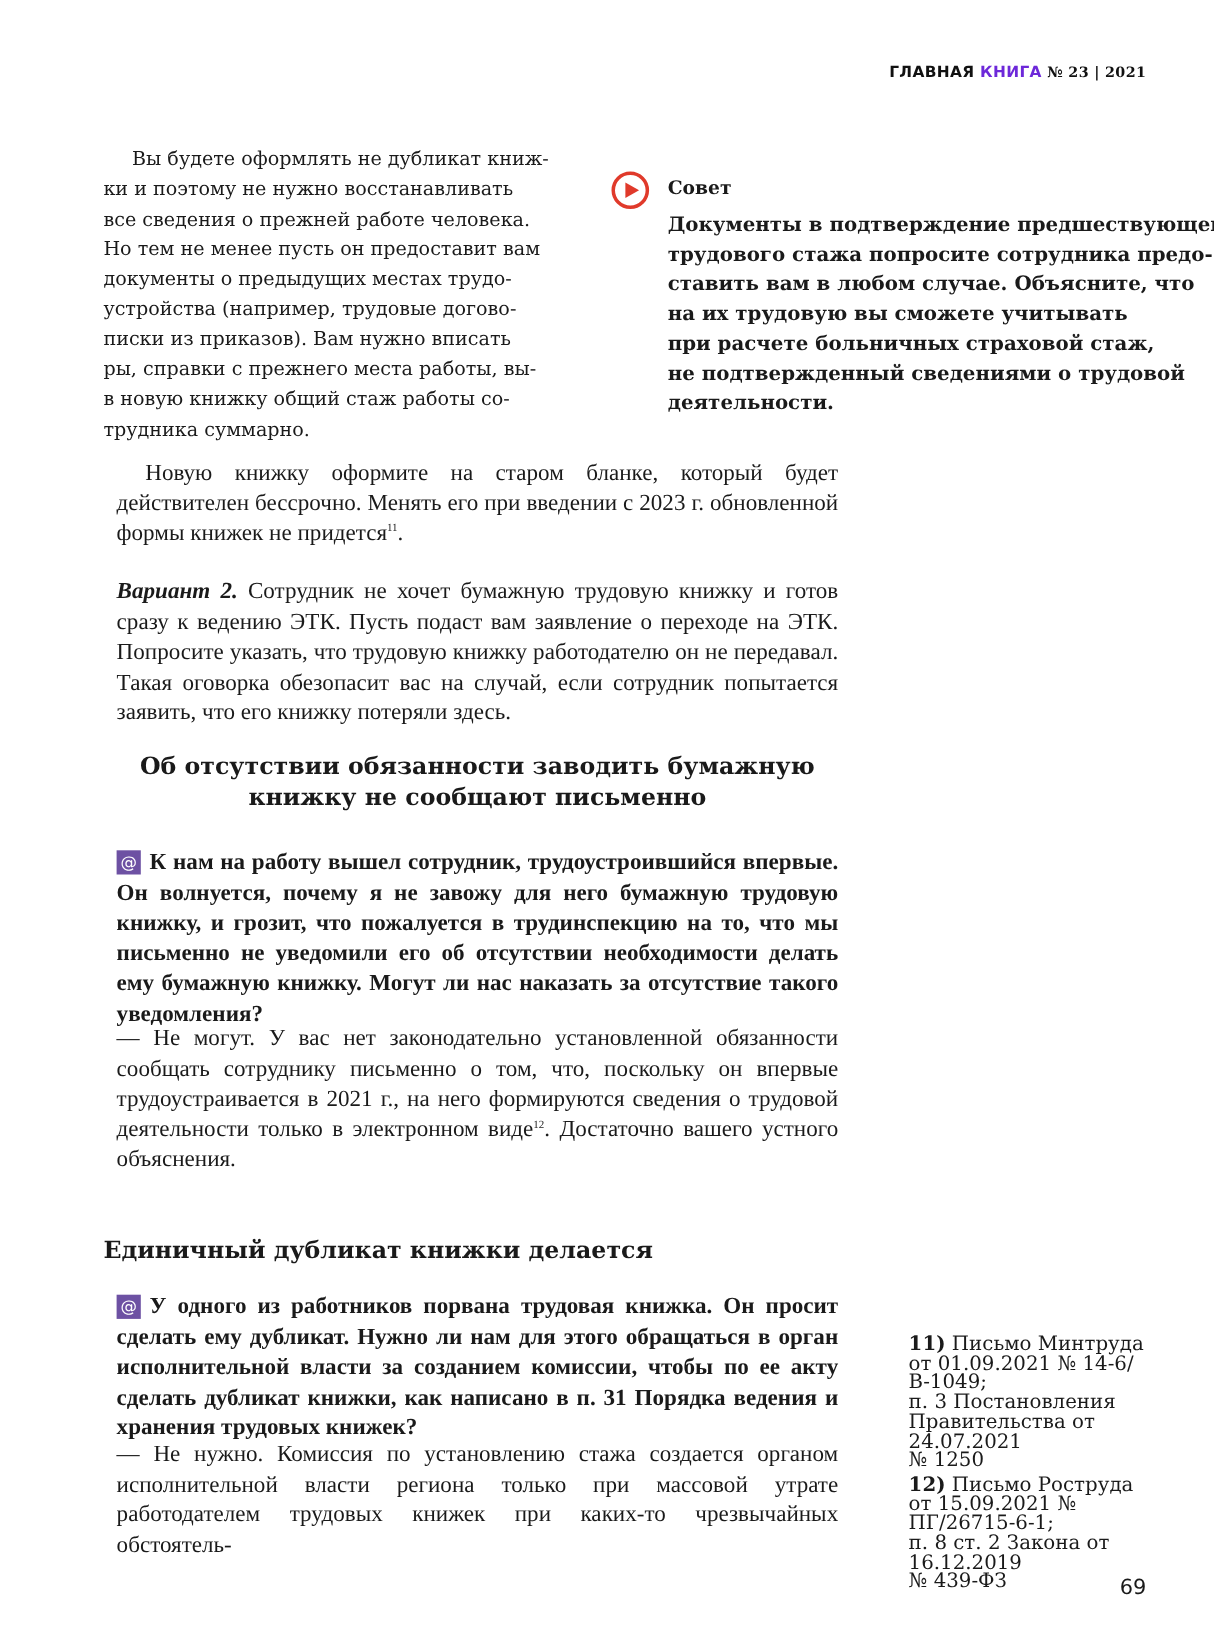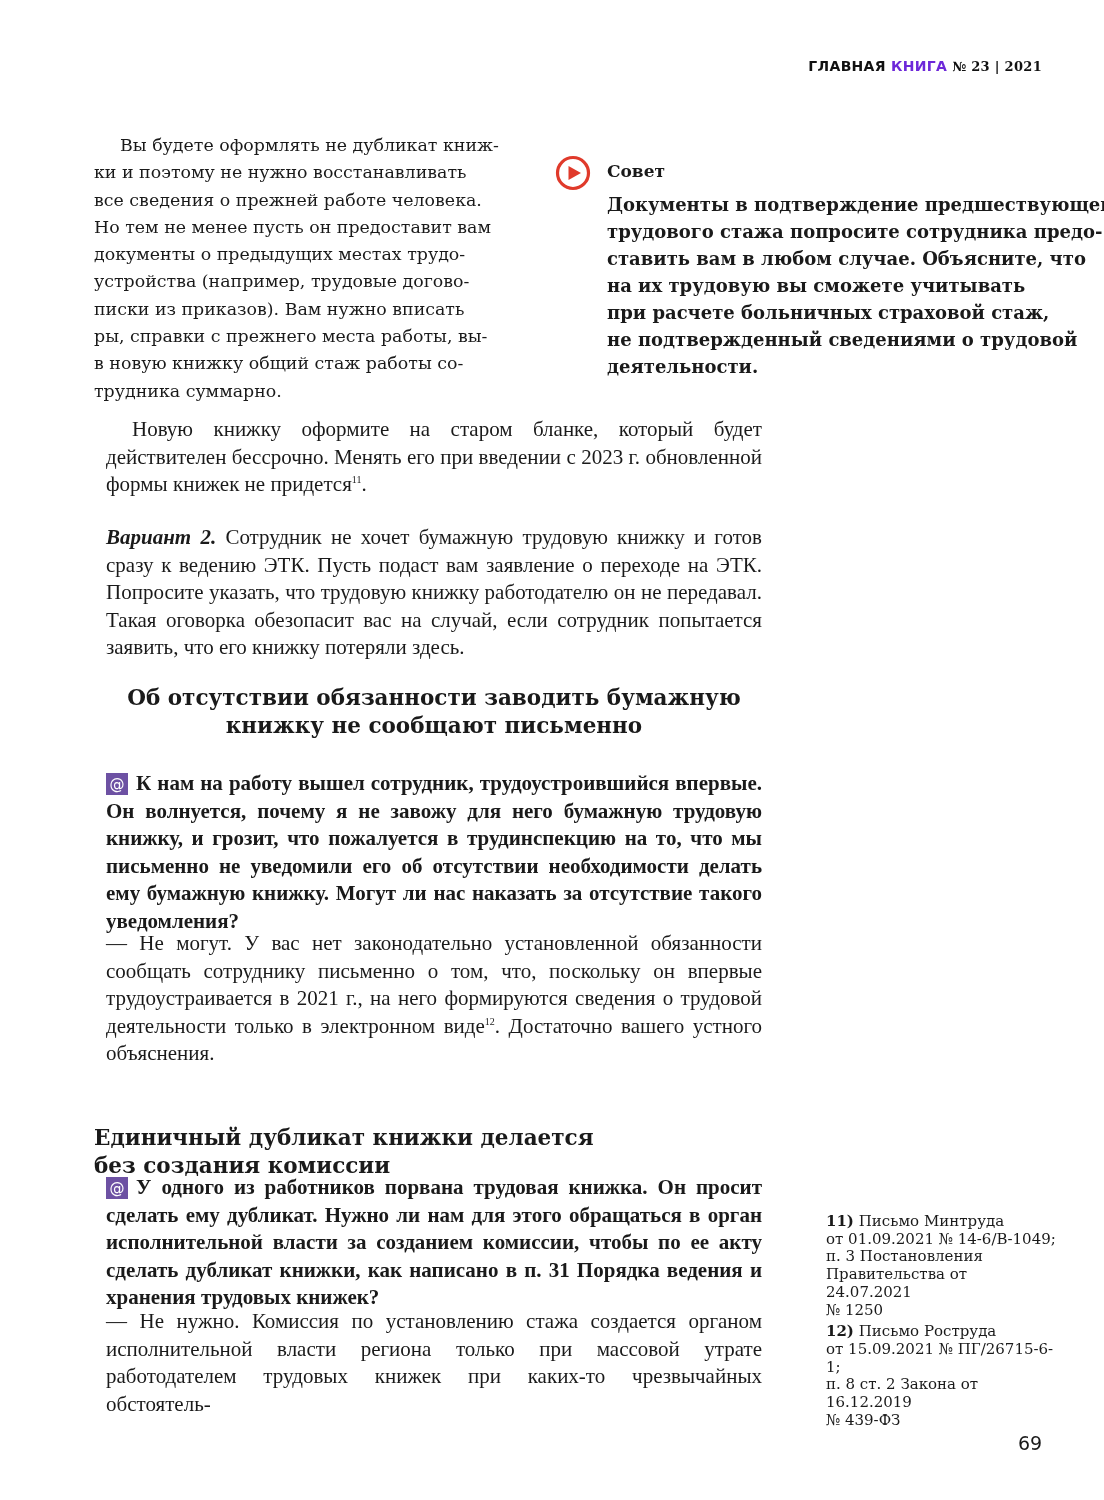--- a/index.html
+++ b/index.html
@@ -26,21 +26,21 @@
   .h1 { top: 684px; text-align: center; }
   .h2 { top: 1092px; margin-top: 32px; }
   .q1 { top: 758px; }
   .a1 { top: 918px; }
   .q2 { top: 1162px; }
   .a2 { top: 1296px; }
   .q { font-weight: bold; }
   .at { display: inline-block; width: 22px; height: 22px; background: #6d51a3; color: #fff; font-family: "DejaVu Sans", sans-serif; font-size: 15px; line-height: 22px; text-align: center; vertical-align: 1px; margin-right: 8px; font-weight: normal; }
   sup { font-size: 10px; line-height: 0; vertical-align: 8px; }
 
-  .footnotes { position: absolute; left: 826px; top: 1213px; width: 230px; font-family: "DejaVu Serif", serif; font-size: 15px; line-height: 17.7px; color: #1a1a1a; }
+  .footnotes { position: absolute; left: 826px; top: 1213px; width: 230px; font-family: "DejaVu Serif", serif; font-size: 18px; line-height: 17.7px; color: #1a1a1a; }
   .footnotes .fn { margin-bottom: 4px; }
   .footnotes .fn-num { font-weight: bold; }
   .page-number { position: absolute; left: 1018px; top: 1432px; font-family: "DejaVu Sans", sans-serif; font-size: 19px; color: #1a1a1a; }
 </style>
 </head>
 <body>
 
 <div class="header">
   <span>ГЛАВНАЯ </span><span class="brand-accent">КНИГА</span><span class="issue"> № 23 | 2021</span>
 </div>
@@ -93,21 +93,20 @@
 <div class="main q1">
   <p class="q" style="text-align:justify"><span class="at">@</span><span>К нам на работу вышел сотрудник, трудоустроившийся впервые. Он волнуется, почему я не завожу для него бумажную трудовую книжку, и грозит, что пожалуется в трудинспекцию на то, что мы письменно не уведомили его об отсутствии необходимости делать ему бумажную книжку. Могут ли нас наказать за отсутствие такого уведомления?</span></p>
 </div>
 
 <div class="main a1">
   <p style="text-align:justify"><span>— Не могут. У вас нет законодательно установленной обязанности сообщать сотруднику письменно о том, что, поскольку он впервые трудоустраивается в 2021 г., на него формируются сведения о трудовой деятельности только в электронном виде</span><sup>12</sup><span>. Достаточно вашего устного объяснения.</span></p>
 </div>
 
 <div class="heading h2">
   <div>Единичный дубликат книжки делается</div>
-  <div>без создания комиссии</div>
 </div>
 
 <div class="main q2">
   <p class="q" style="text-align:justify"><span class="at">@</span><span>У одного из работников порвана трудовая книжка. Он просит сделать ему дубликат. Нужно ли нам для этого обращаться в орган исполнительной власти за созданием комиссии, чтобы по ее акту сделать дубликат книжки, как написано в п. 31 Порядка ведения и хранения трудовых книжек?</span></p>
 </div>
 
 <div class="main a2">
   <p style="text-align:justify"><span>— Не нужно. Комиссия по установлению стажа создается органом исполнительной власти региона только при массовой утрате работодателем трудовых книжек при каких-то чрезвычайных обстоятель-</span></p>
 </div>
 

